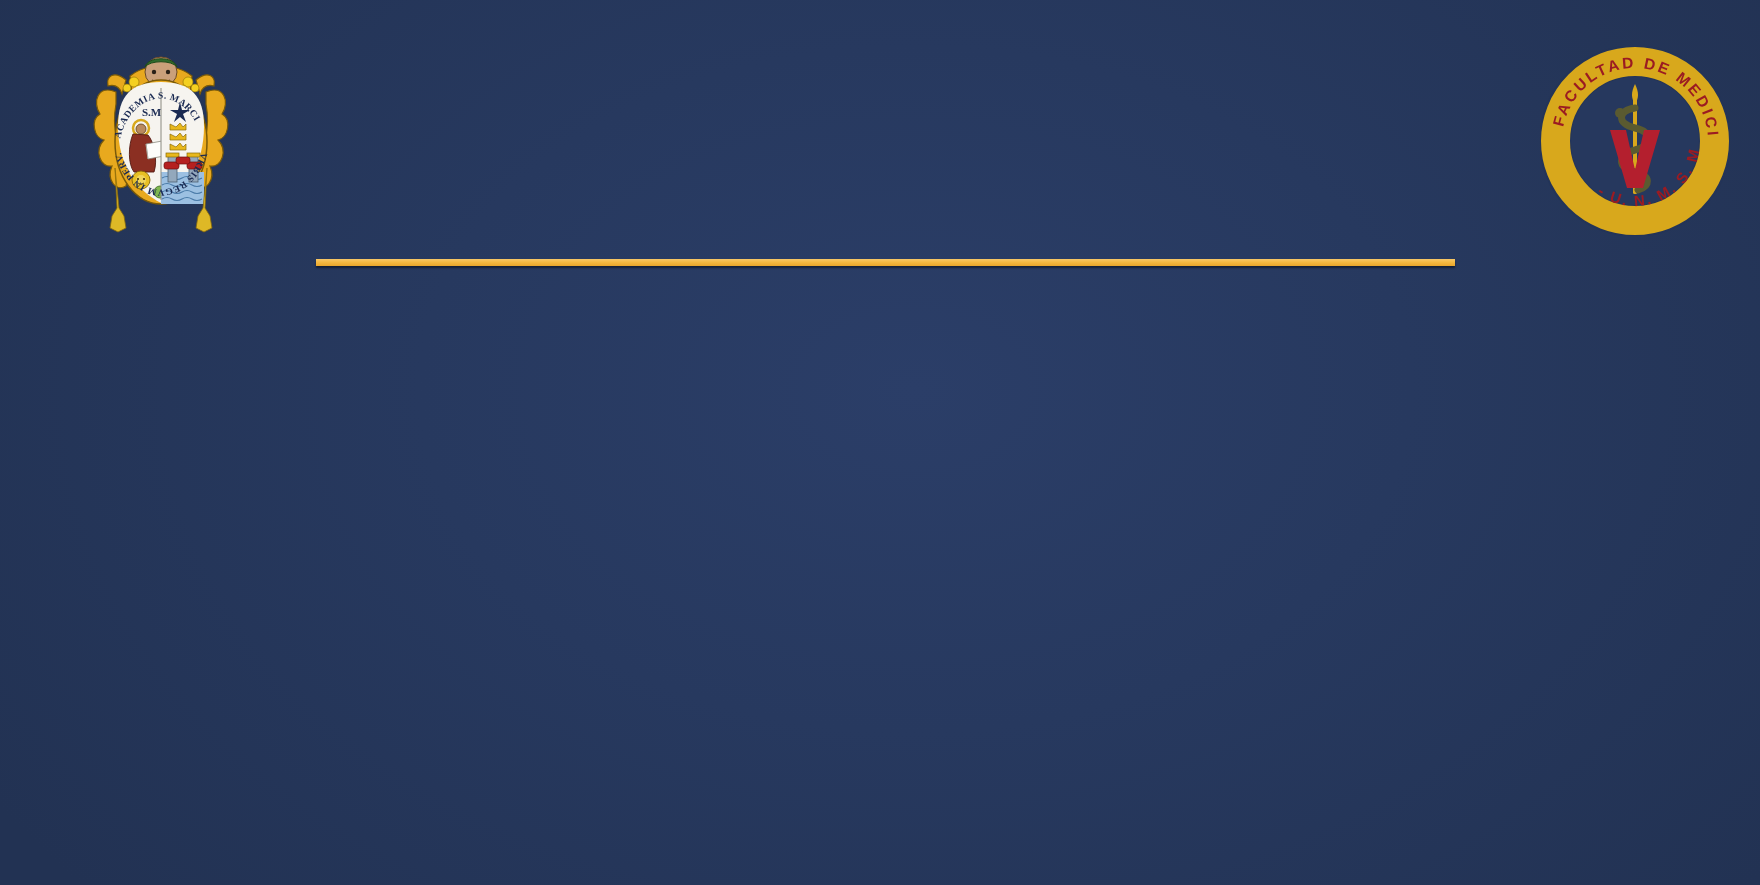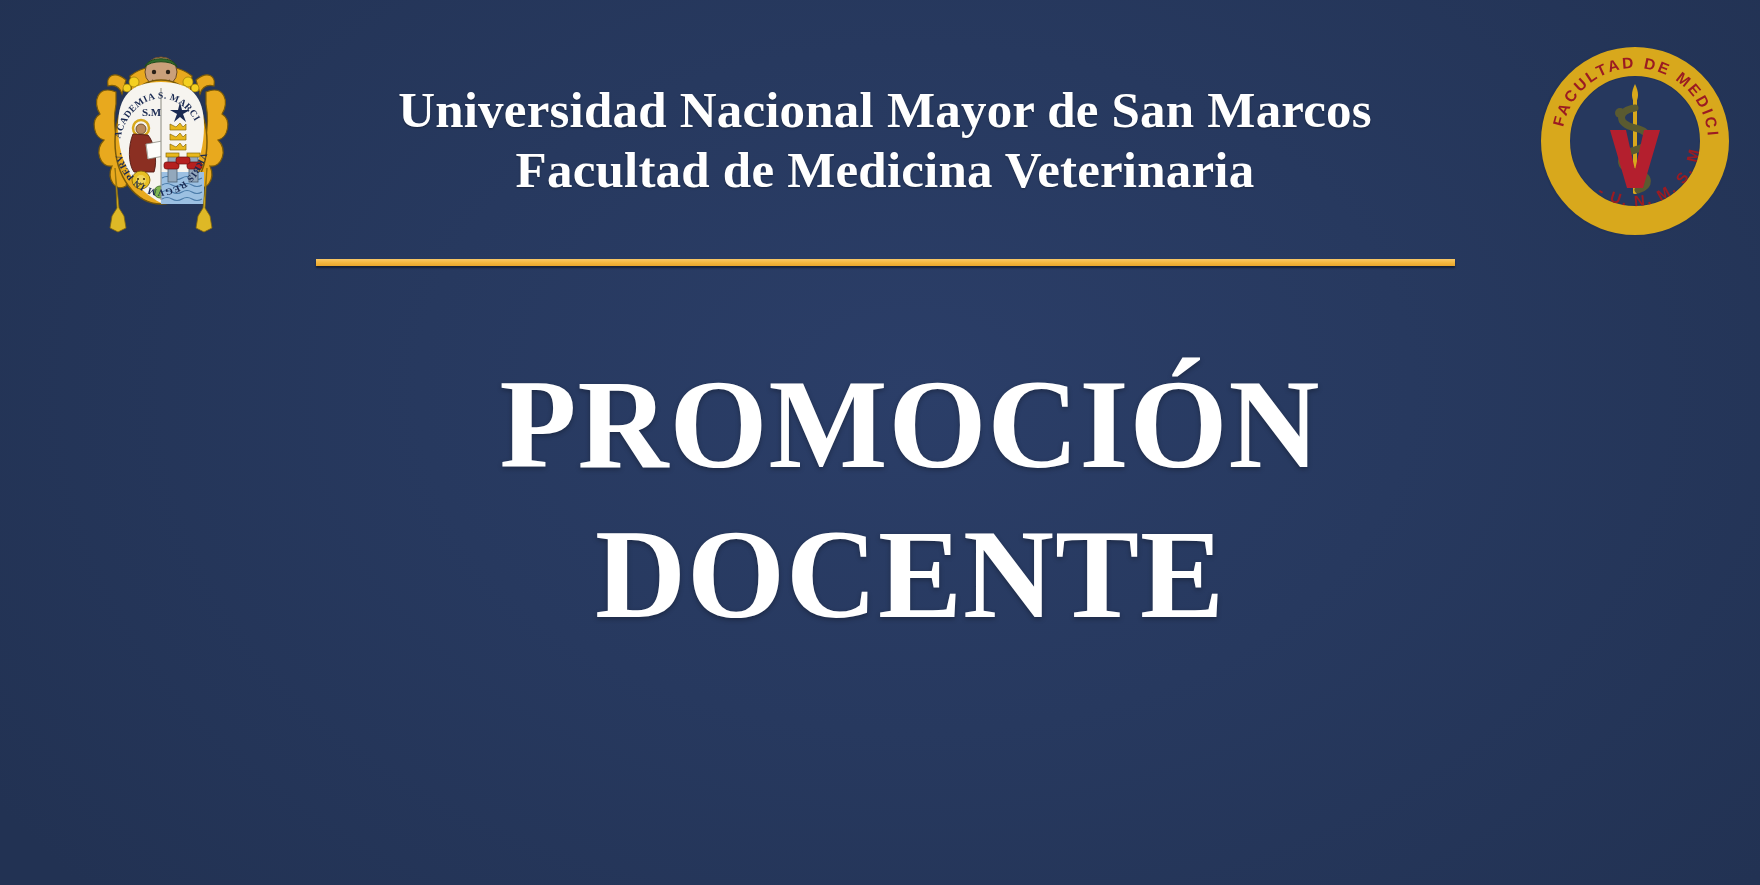--- a/index.html
+++ b/index.html
@@ -217,24 +217,20 @@
 
         <text x="56" y="76" fill="#1a2a52" font-family="'Liberation Serif', serif" font-size="11" font-weight="bold">S.M</text>
 
         <g fill="#e8c024" stroke="#8a6a08" stroke-width="0.8">
           <path d="M29 128 L31 168 L26 176 L24 188 L32 192 L40 188 L38 176 L33 168 Z" opacity="0.95"></path>
           <path d="M121 128 L119 168 L124 176 L126 188 L118 192 L110 188 L112 176 L117 168 Z" opacity="0.95"></path>
         </g>
       </svg>
     </div>
 
-    <div class="title-block">
-      <div class="title-line">Universidad Nacional Mayor de San Marcos</div>
-      <div class="title-line">Facultad de Medicina Veterinaria</div>
-    </div>
 
     <div class="gold-rule"></div>
 
     <div class="seal-fmv">
       <svg viewBox="0 0 190 190" width="190" height="190" aria-hidden="true">
         <defs>
           <path id="ringTop" d="M22 95 A73 73 0 0 1 168 95" fill="none"></path>
           <path id="ringBottom" d="M30 95 A65 65 0 0 0 160 95" fill="none"></path>
         </defs>
 
@@ -256,18 +252,14 @@
 
           <path d="M95 62 C78 64 76 78 95 82 C114 86 112 100 95 104 C78 108 76 122 95 126 C112 130 110 140 98 144" fill="none" stroke="#5a5a30" stroke-width="7" stroke-linecap="round"></path>
           <circle cx="80" cy="67" r="5" fill="#5a5a30"></circle>
         </g>
 
         <path d="M70 84 L86 84 L95 124 L104 84 L120 84 L103 142 L87 142 Z" fill="#b41f2e"></path>
       </svg>
     </div>
   </div>
 
-  <div class="headline">
-    <div class="headline-line">PROMOCIÓN</div>
-    <div class="headline-line">DOCENTE</div>
-  </div>
 
 </div>
 
 </body></html>

